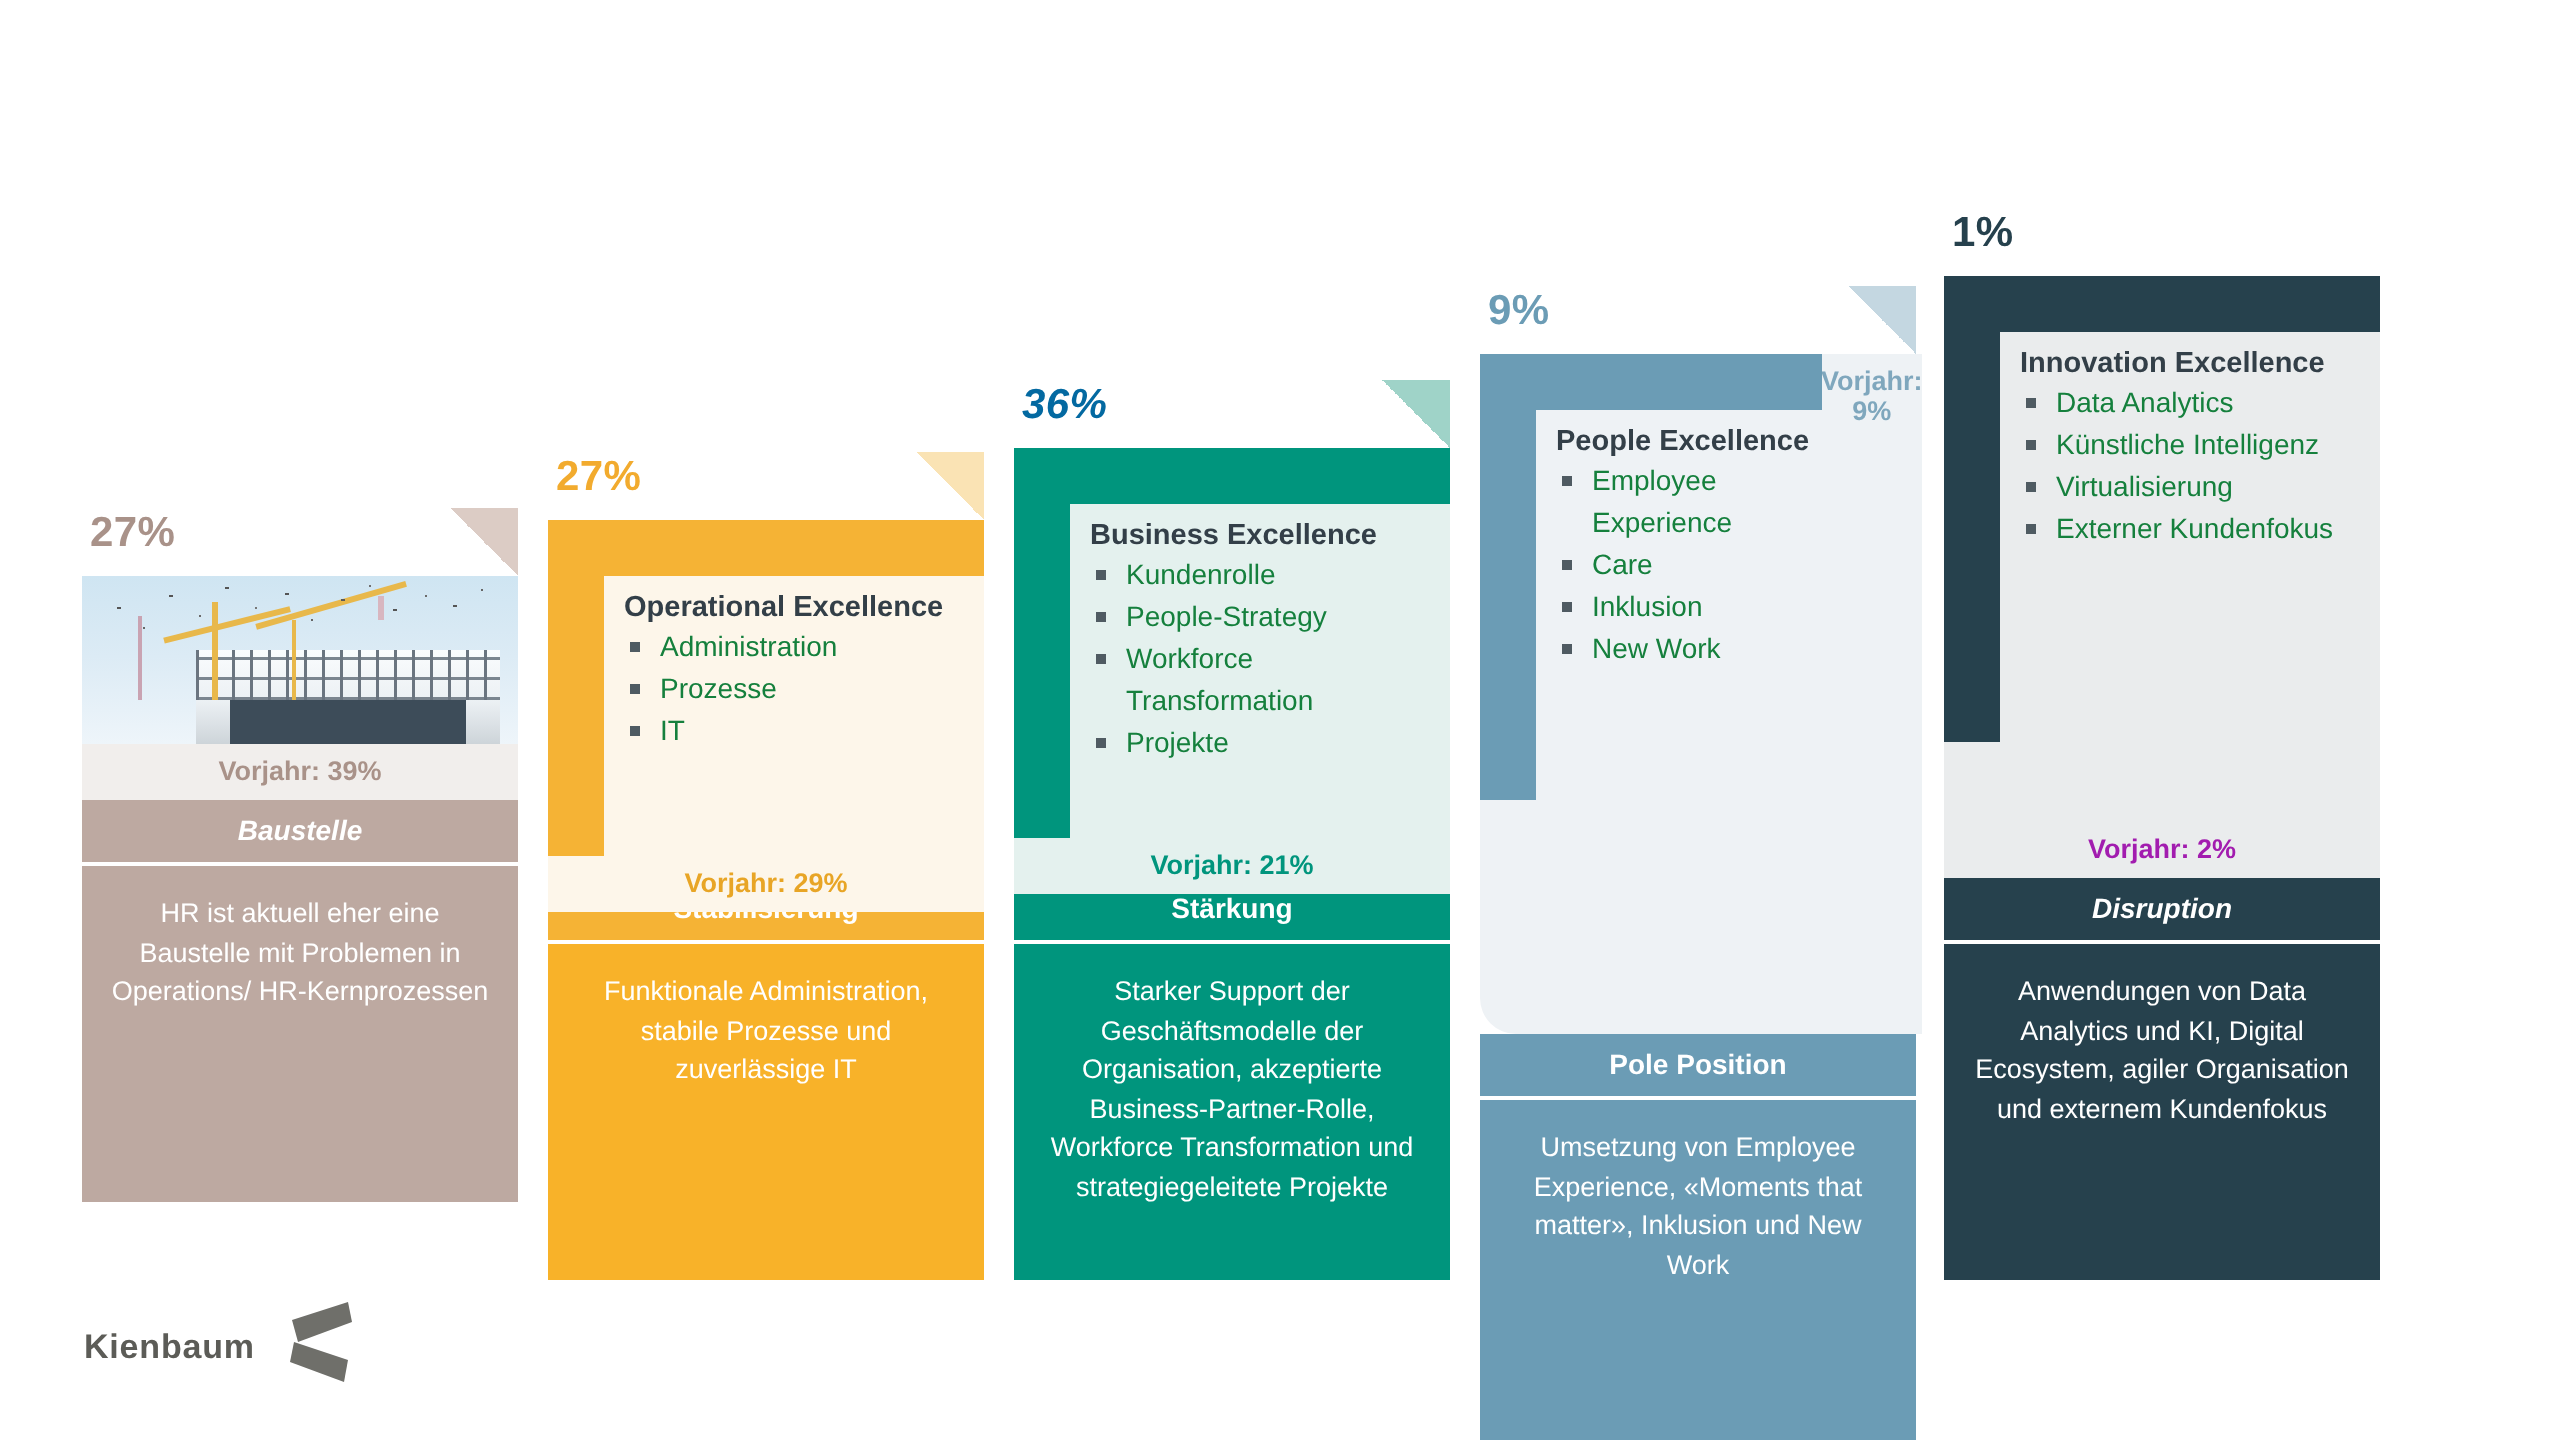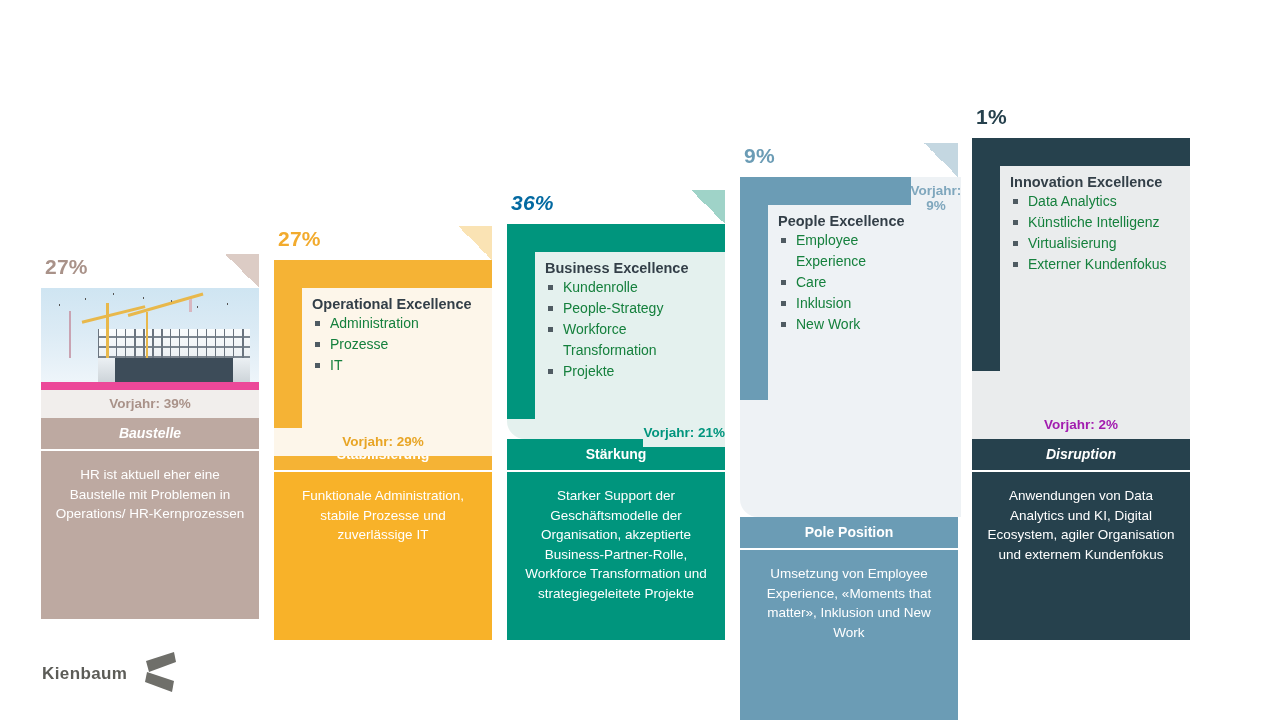--- a/index.html
+++ b/index.html
@@ -144,21 +144,21 @@
 </style>
 </head>
 <body>
 
 <div id="stage">
 
   <div id="columns">
       <div class="col" style="left: 41px; bottom: 81px; top: 288px; height: 351px;">
         <div class="pct" style="top: -33px; color: rgb(169, 146, 137);">27%</div>
         <div class="corner-tri" style="top: -34px; background: linear-gradient(to right top, transparent 0px, transparent 50%, rgb(220, 204, 197) 50%, rgb(220, 204, 197) 100%);"></div>
-        <div class="card" style="height: 130px; background: #ec4899; display: flex; flex-direction: column;">
+        <div class="card" style="height: 112px; background: #be185d; display: flex; flex-direction: column;">
           <div class="photo">
             <div class="bldg"></div>
             <div class="scaff"></div>
             <div class="deck"></div>
             <div class="mast-pink"></div>
             <div class="crane c1"></div>
             <div class="crane c1b"></div>
             <div class="crane c2"></div>
             <div class="crane c2b"></div>
             <div class="crane c3"></div>
@@ -190,21 +190,21 @@
           </div>
           <div style="flex: 1 1 auto; background: rgb(253, 246, 234);"></div>
           <div class="vorjahr" style="color: rgb(232, 165, 38); background: rgb(253, 246, 234);">Vorjahr: 29%</div>
         </div>
         <div class="label-bar" style="background: rgb(245, 179, 53);">Stabilisierung</div>
         <div class="desc" style="background: rgb(248, 178, 41); height: 168px;">Funktionale Administration, stabile Prozesse und zuverlässige IT</div>
       </div>
       <div class="col" style="left: 507px; bottom: 81px; top: 224px; height: 415px;">
         <div class="pct" style="top: -33px; color: #0369a1; font-style: italic;">36%</div>
         <div class="corner-tri" style="top: -34px; background: linear-gradient(to right top, transparent 0px, transparent 50%, rgb(159, 211, 200) 50%, rgb(159, 211, 200) 100%);"></div>
-        <div class="card" style="height: 215px; background: rgb(228, 241, 238); display: flex; flex-direction: column; align-items: flex-end;">
+        <div class="card" style="height: 215px; background: rgb(228, 241, 238); display: flex; flex-direction: column;">
           <div class="lframe">
             <div class="lframe-top" style="background: rgb(0, 149, 125);"></div>
             <div class="lframe-body">
               <div class="lframe-left" style="background: rgb(0, 149, 125); height: 167px;"></div>
               <div class="panel" style="background: rgb(228, 241, 238);">
                 <div class="panel-title">Business Excellence</div>
                 <ul class="panel-list">
                   <li>Kundenrolle</li>
                   <li>People-Strategy</li>
                   <li>Workforce Transformation</li>

